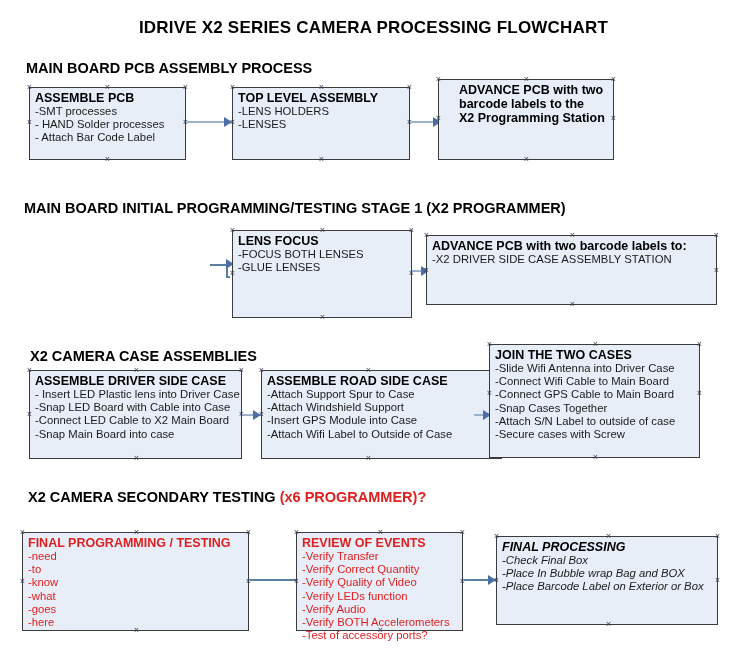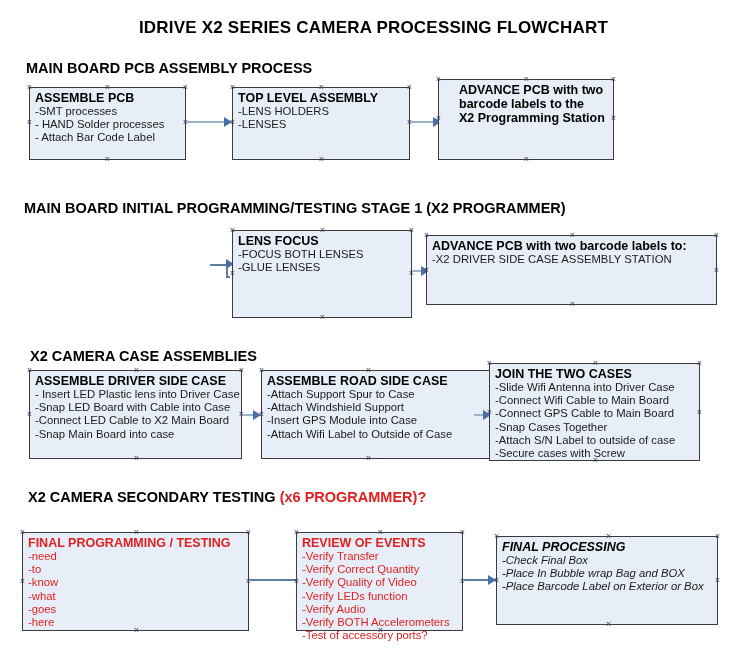--- a/index.html
+++ b/index.html
@@ -216,21 +216,21 @@
     <span class="handle" style="left:103px; top:-4px;"></span>
     <span class="handle" style="right:-4px; top:-4px;"></span>
     <span class="handle" style="left:-4px; top:40px;"></span>
     <span class="handle" style="right:-4px; top:40px;"></span>
     <span class="handle" style="left:103px; bottom:-4px;"></span>
   </div>
 
   <div class="conn" style="left:474px; top:414px; width:15px;"></div>
   <div class="arrow" style="left:483px; top:410px;"></div>
 
-  <div class="node" style="left:489px; top:363px; width:211px; height:98px;">
+  <div class="node" style="left:489px; top:344px; width:211px; height:114px;">
     <div class="n-title">JOIN THE TWO CASES</div>
     <div class="n-line">-Slide Wifi Antenna into Driver Case</div>
     <div class="n-line">-Connect Wifi Cable to Main Board</div>
     <div class="n-line">-Connect GPS Cable to Main Board</div>
     <div class="n-line">-Snap Cases Together</div>
     <div class="n-line">-Attach S/N Label to outside of case</div>
     <div class="n-line">-Secure cases with Screw</div>
     <span class="handle" style="left:-4px; top:-4px;"></span>
     <span class="handle" style="left:102px; top:-4px;"></span>
     <span class="handle" style="right:-4px; top:-4px;"></span>

